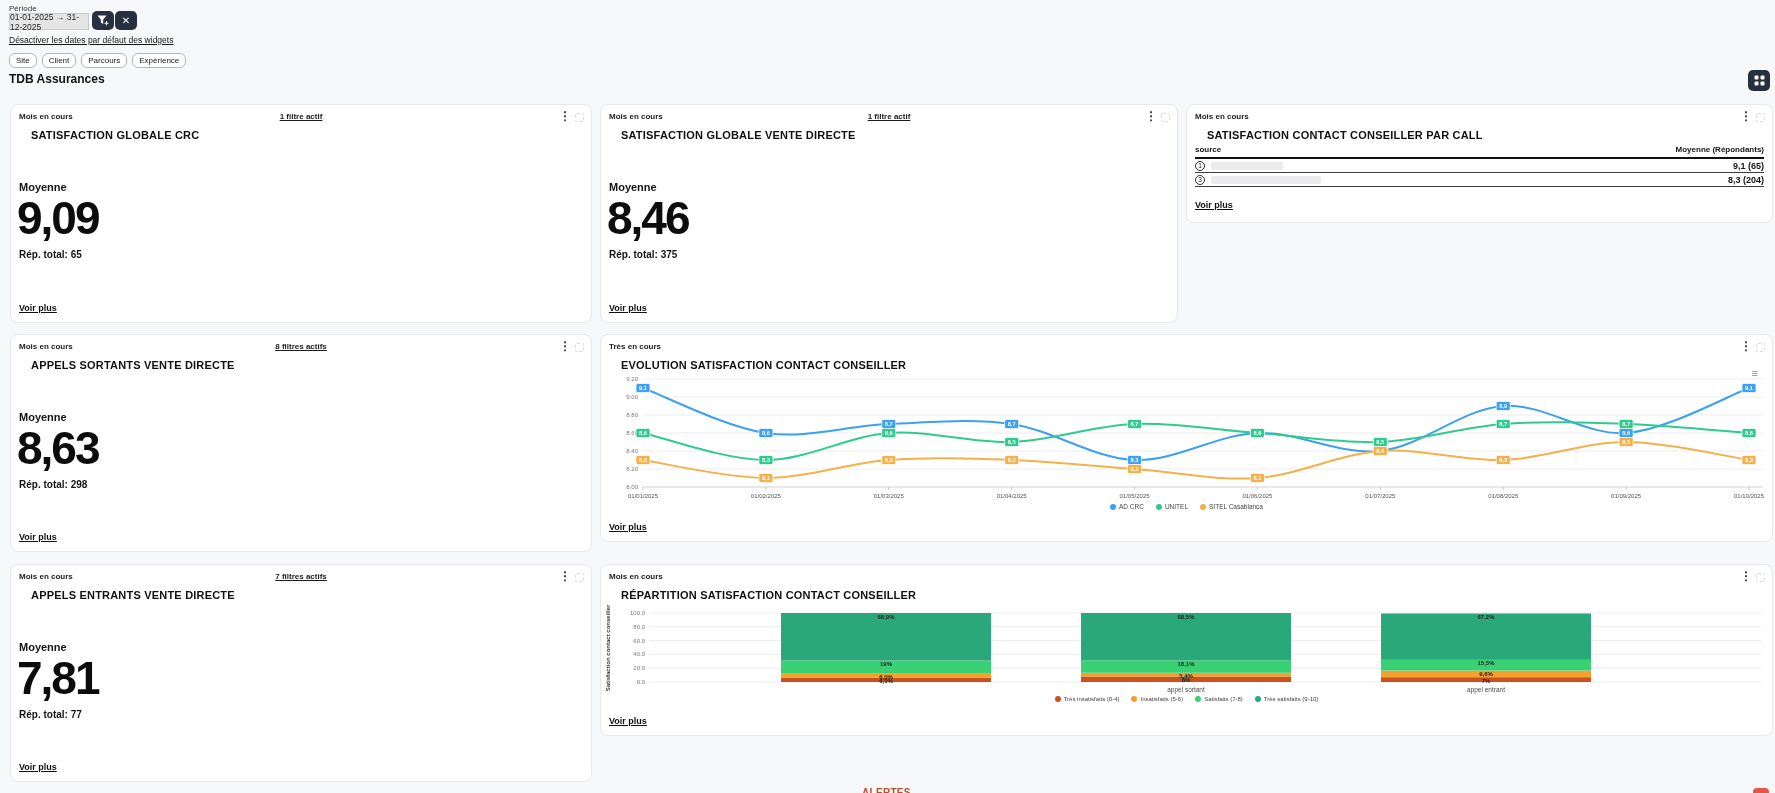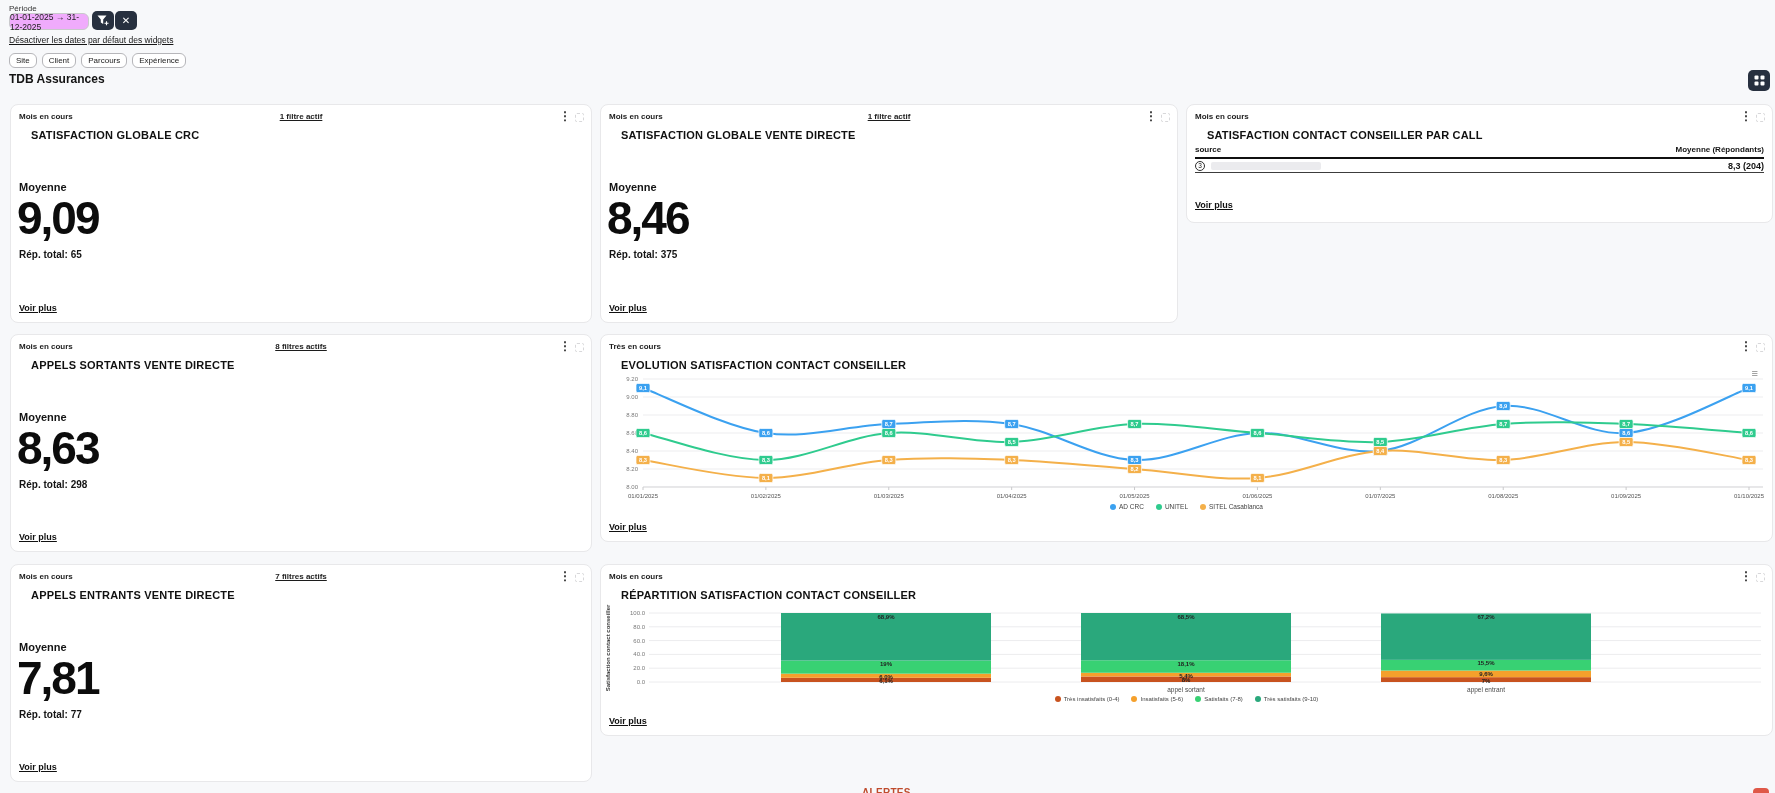--- a/index.html
+++ b/index.html
@@ -27,22 +27,22 @@
   .dragsq { position:absolute; top:8px; right:7px; width:9px; height:9px; border:1px dashed #d8d8da; border-radius:2px; }
   .card-title { position:absolute; left:20px; top:24px; font-size:11px; font-weight:bold; letter-spacing:.2px; color:#111; }
   .metric-label { position:absolute; left:8px; top:76px; font-size:11px; font-weight:600; }
   .metric-value { position:absolute; left:6px; top:86px; font-size:46px; font-weight:bold; letter-spacing:-2px; color:#0c0c0c; }
   .metric-total { position:absolute; left:8px; top:144px; font-size:10px; font-weight:600; }
   .voir-plus { position:absolute; left:8px; bottom:9px; font-size:9px; font-weight:bold; text-decoration:underline; color:#111; cursor:pointer; }
 
   
   #period-label { left:9px; top:4px; font-size:8px; color:#333; }
   #date-input {
-    left:9px; top:13px; width:80px; height:17px; background:#f0abfc; border:1px solid #c9c9cc;
-    border-radius:6px; font-size:8.5px; color:#222; display:flex; align-items:center; justify-content:center;
+    left:9px; top:13px; width:80px; height:17px; background:#e5e5e5; border:1px solid #c9c9cc;
+    border-radius:0; font-size:8.5px; color:#222; display:flex; align-items:center; justify-content:center;
   }
   .navy-btn {
     position:absolute; width:22px; height:19px; background:#27303f; border:none; border-radius:5px;
     color:#fff; display:flex; align-items:center; justify-content:center; cursor:pointer; font-size:10px;
   }
   #disable-link { left:9px; top:35px; font-size:8.5px; text-decoration:underline; color:#161616; cursor:pointer; }
   #tags { left:9px; top:53px; display:flex; gap:5px; }
   .chip { border:1px solid #b6b6ba; border-radius:6px; background:#fff; padding:2px 6px; font-size:8px; color:#222; cursor:pointer; }
   #page-title { left:9px; top:72px; font-size:12px; font-weight:bold; }
   #grid-btn { left:1748px; top:70px; width:22px; height:21px; }
@@ -121,20 +121,25 @@
 
 <div class="card" style="left:1186px; top:104px; width:587px; height:119px;">
   <div class="card-period">Mois en cours</div>
   <span class="kebab">⋮</span>
   <span class="dragsq"></span>
   <div class="card-title">SATISFACTION CONTACT CONSEILLER PAR CALL</div>
   <div class="tbl">
     <div class="tbl-head">
       <span>source</span>
       <span>Moyenne (Répondants)</span>
+    </div>
+    <div class="tbl-row">
+      <span class="row-num">1</span>
+      <span class="redacted" style="width:72px;"></span>
+      <span class="row-val">9,1 (65)</span>
     </div>
     <div class="tbl-row">
       <span class="row-num">3</span>
       <span class="redacted" style="width:110px;"></span>
       <span class="row-val">8,3 (204)</span>
     </div>
   </div>
   <a class="voir-plus" style="bottom:12px;">Voir plus</a>
 </div>
 

